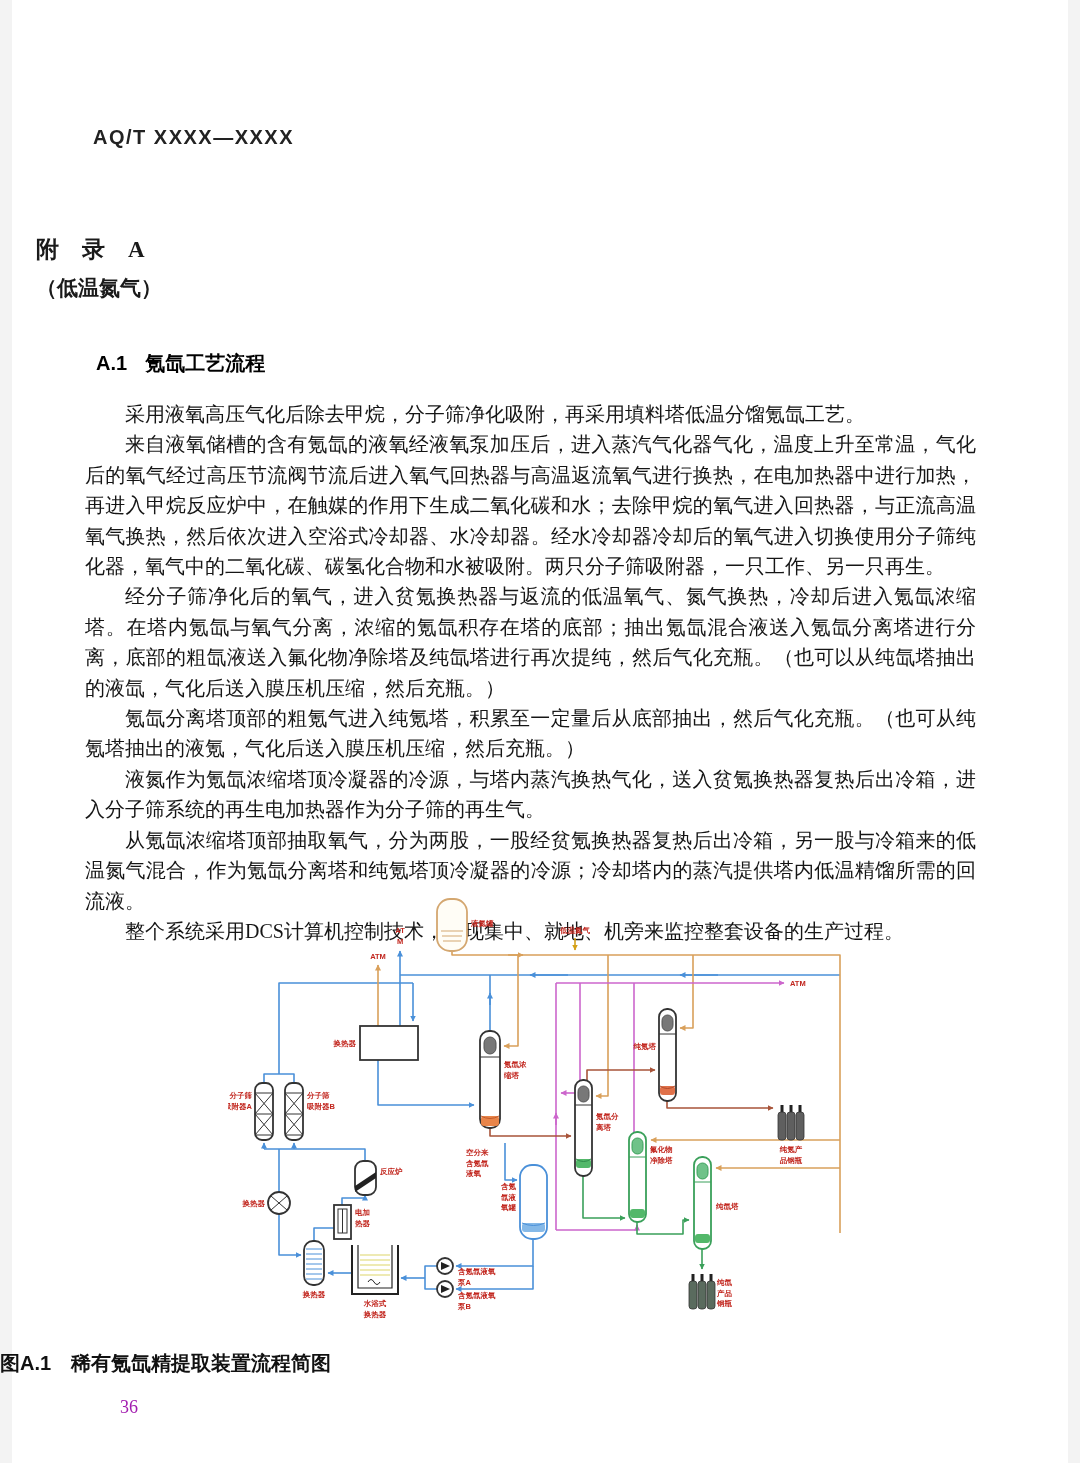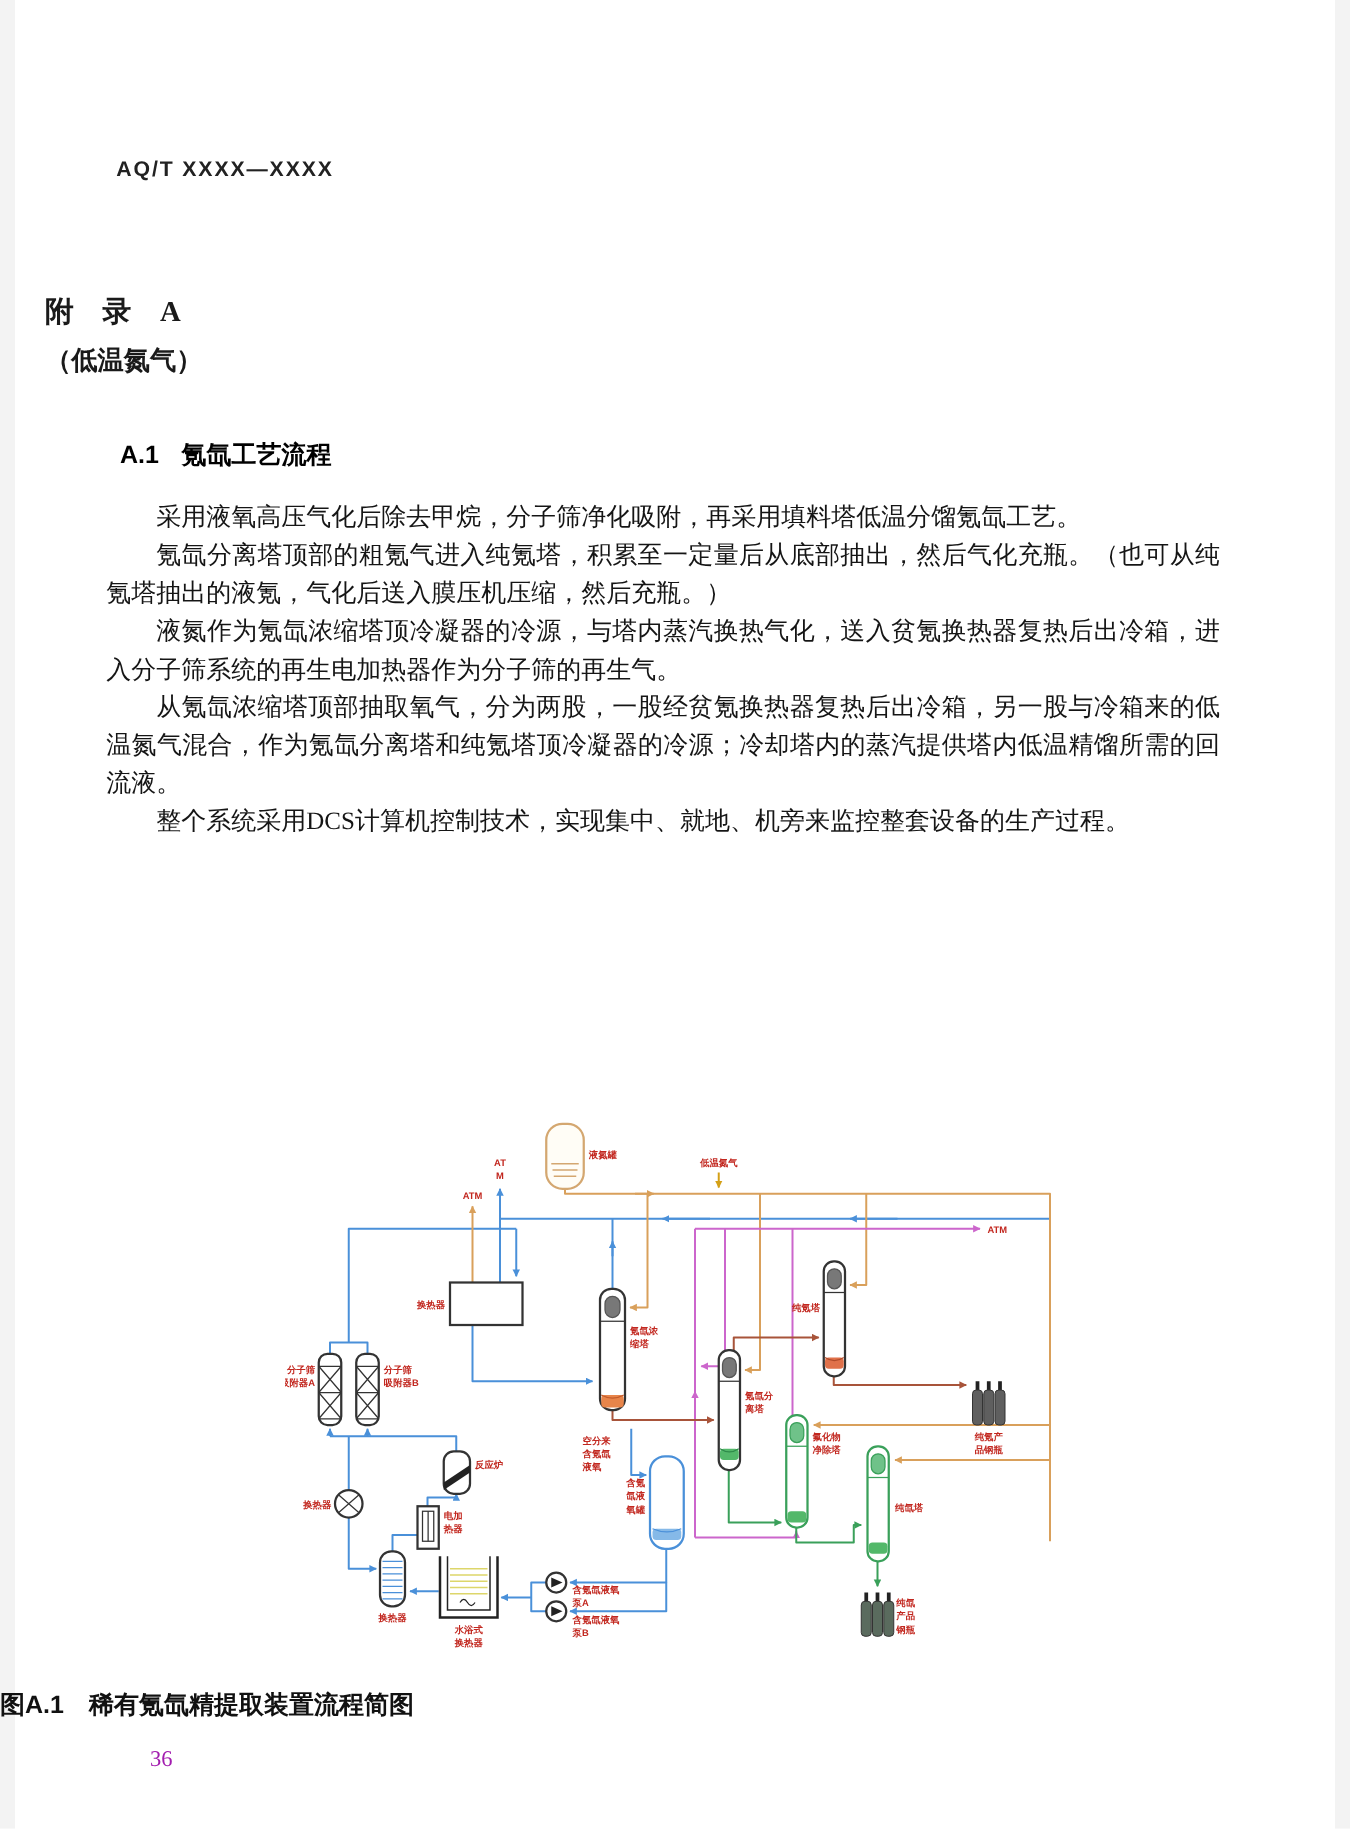--- a/index.html
+++ b/index.html
@@ -6,21 +6,21 @@
   body{
     width:1080px;height:1463px;position:relative;background:#ffffff;
     font-family:"Liberation Serif","DejaVu Serif",serif;color:#1a1a1a;
     overflow:hidden;
   }
   .edge{position:absolute;top:0;height:100%;width:12px;background:#f3f3f3;}
   .edge.l{left:0}.edge.r{right:0}
   .doc-code{
     position:absolute;left:93px;top:126px;
     font-family:"Liberation Sans","DejaVu Sans",sans-serif;
-    font-size:17px;font-weight:600;letter-spacing:1.5px;color:#222;
+    font-size:20px;font-weight:600;letter-spacing:1.5px;color:#222;
   }
   .title-block{position:absolute;left:0;top:234px;width:1080px;padding-left:36px;}
   .title-block .t1{font-size:23px;font-weight:bold;margin:0 0 9px 0;}
   .title-block .t2,.title-block .t3{font-size:21px;font-weight:bold;margin:0 0 8px 0;}
   .section-heading{
     position:absolute;left:96px;top:350px;font-size:20px;font-weight:bold;
     font-family:"Liberation Sans","DejaVu Sans",sans-serif;color:#000000;
   }
   .section-heading .num{margin-right:18px;}
   .body-text{
@@ -59,20 +59,22 @@
   <p class="t1">附　录　A</p>
   <p class="t2">（低温氮气）</p>
 </div>
 
 <div class="section-heading">
   <span class="num">A.1</span><span>氪氙工艺流程</span>
 </div>
 
 <div class="body-text">
   <p>采用液氧高压气化后除去甲烷，分子筛净化吸附，再采用填料塔低温分馏氪氙工艺。</p>
+  <p>来自液氧储槽的含有氪氙的液氧经液氧泵加压后，进入蒸汽气化器气化，温度上升至常温，气化后的氧气经过高压节流阀节流后进入氧气回热器与高温返流氧气进行换热，在电加热器中进行加热，再进入甲烷反应炉中，在触媒的作用下生成二氧化碳和水；去除甲烷的氧气进入回热器，与正流高温氧气换热，然后依次进入空浴式冷却器、水冷却器。经水冷却器冷却后的氧气进入切换使用分子筛纯化器，氧气中的二氧化碳、碳氢化合物和水被吸附。两只分子筛吸附器，一只工作、另一只再生。</p>
+  <p>经分子筛净化后的氧气，进入贫氪换热器与返流的低温氧气、氮气换热，冷却后进入氪氙浓缩塔。在塔内氪氙与氧气分离，浓缩的氪氙积存在塔的底部；抽出氪氙混合液送入氪氙分离塔进行分离，底部的粗氙液送入氟化物净除塔及纯氙塔进行再次提纯，然后气化充瓶。（也可以从纯氙塔抽出的液氙，气化后送入膜压机压缩，然后充瓶。）</p>
   <p>氪氙分离塔顶部的粗氪气进入纯氪塔，积累至一定量后从底部抽出，然后气化充瓶。（也可从纯氪塔抽出的液氪，气化后送入膜压机压缩，然后充瓶。）</p>
   <p>液氮作为氪氙浓缩塔顶冷凝器的冷源，与塔内蒸汽换热气化，送入贫氪换热器复热后出冷箱，进入分子筛系统的再生电加热器作为分子筛的再生气。</p>
   <p>从氪氙浓缩塔顶部抽取氧气，分为两股，一股经贫氪换热器复热后出冷箱，另一股与冷箱来的低温氮气混合，作为氪氙分离塔和纯氪塔顶冷凝器的冷源；冷却塔内的蒸汽提供塔内低温精馏所需的回流液。</p>
   <p>整个系统采用DCS计算机控制技术，实现集中、就地、机旁来监控整套设备的生产过程。</p>
 </div>
 
 <div class="figure-wrap">
 <svg width="640" height="460" viewBox="0 0 640 460">
   <defs>
     <marker id="ab" markerWidth="7" markerHeight="7" refX="5.5" refY="3" orient="auto" markerUnits="userSpaceOnUse">

